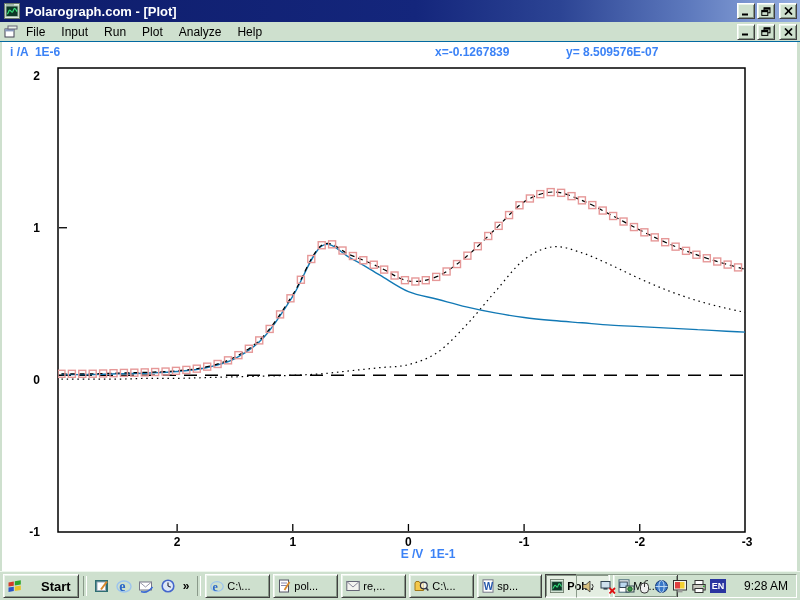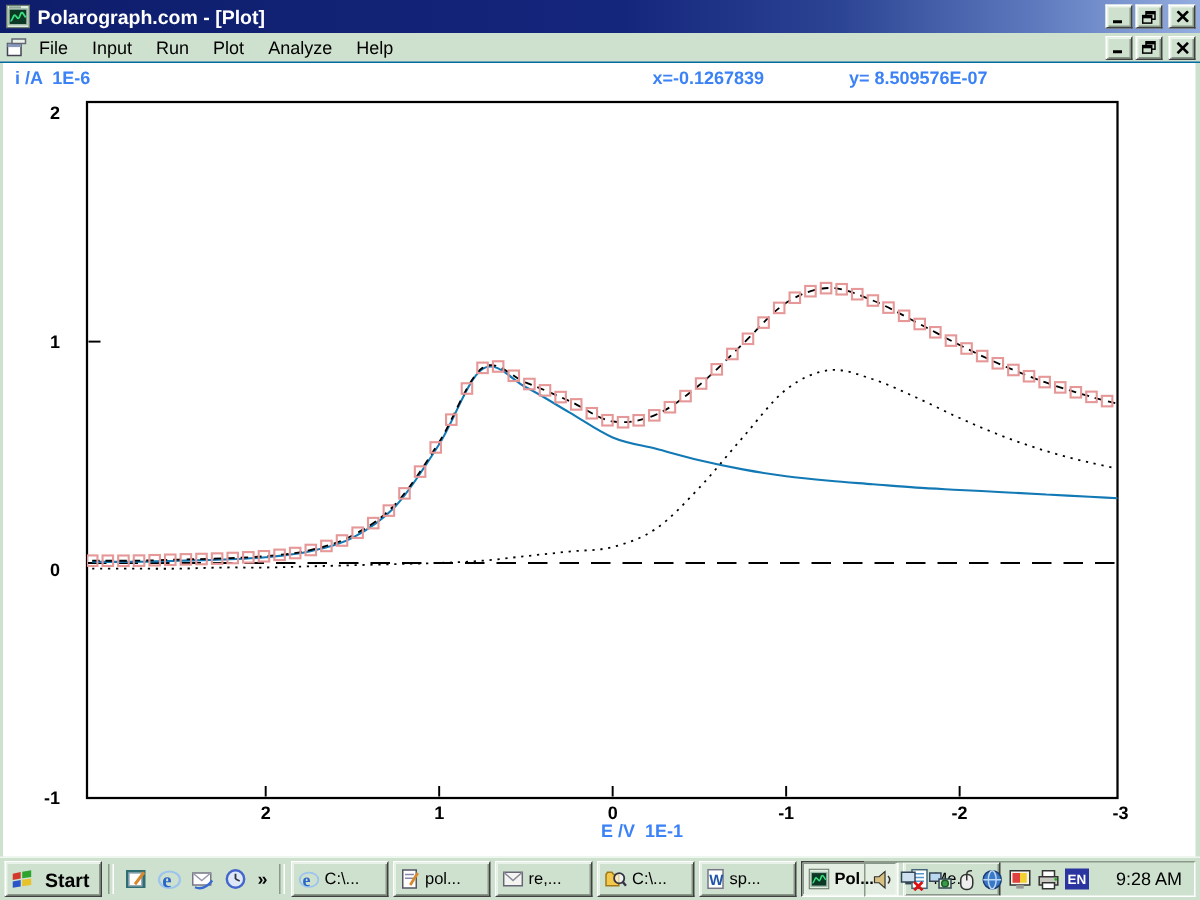--- a/index.html
+++ b/index.html
@@ -27,21 +27,21 @@
   #ylab{left:8px;top:3px;}
   #xread{left:397px;top:3px;margin-left:36px;}
   #yread{left:564px;top:3px;}
   #xlab{left:426px;top:505px;transform:translateX(-50%);}
   #plot-svg{position:absolute;left:0;top:0;}
 
   
   .taskbar{height:28px;flex:0 0 auto;background:#cee0ce;border-top:1px solid #eef7ee;
            display:flex;align-items:center;padding:0 3px;gap:2px;}
   .raised{border:1px solid;border-color:#ffffff #404040 #404040 #ffffff;box-shadow:inset 1px 1px 0 #e9f3e9,inset -1px -1px 0 #879787;background:#cee0ce;}
-  .start-btn{height:22px;display:flex;align-items:center;gap:8px;padding:0 7px 0 3px;font-weight:bold;font-size:13px;}
+  .start-btn{height:22px;display:flex;align-items:center;gap:19px;padding:0 7px 0 3px;font-weight:bold;font-size:13px;}
   .sep{width:8px;height:20px;display:flex;justify-content:center;gap:3px;flex:0 0 auto;}
   .sep i{width:2px;height:20px;border-left:1px solid #8a9a8a;border-right:1px solid #ffffff;}
   .ql{display:flex;align-items:center;gap:4px;padding:0 2px;}
   .ql-icon{width:18px;height:20px;display:flex;align-items:center;justify-content:center;}
   .chevron{font-size:12px;font-weight:bold;padding:0 2px;}
   .tasks{display:flex;gap:3px;flex:1;min-width:0;}
   .task-btn{width:55px;height:22px;display:flex;align-items:center;gap:3px;padding:0 4px;font-size:11px;
             white-space:nowrap;overflow:hidden;flex:0 0 auto;}
   .task-btn svg{flex:0 0 auto}
   .task-btn.active{border-color:#404040 #ffffff #ffffff #404040;box-shadow:inset -1px -1px 0 #e9f3e9,inset 1px 1px 0 #879787;

